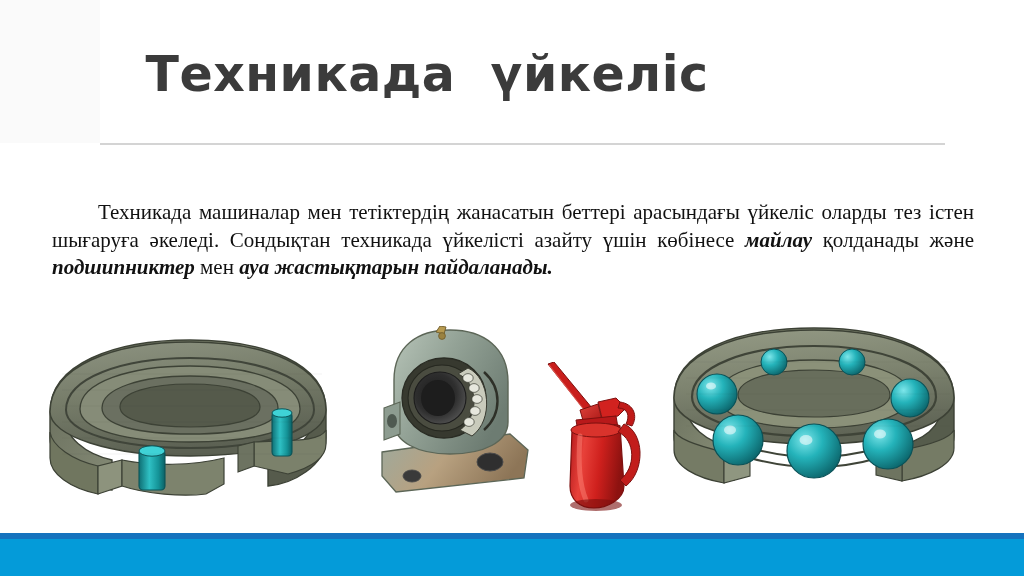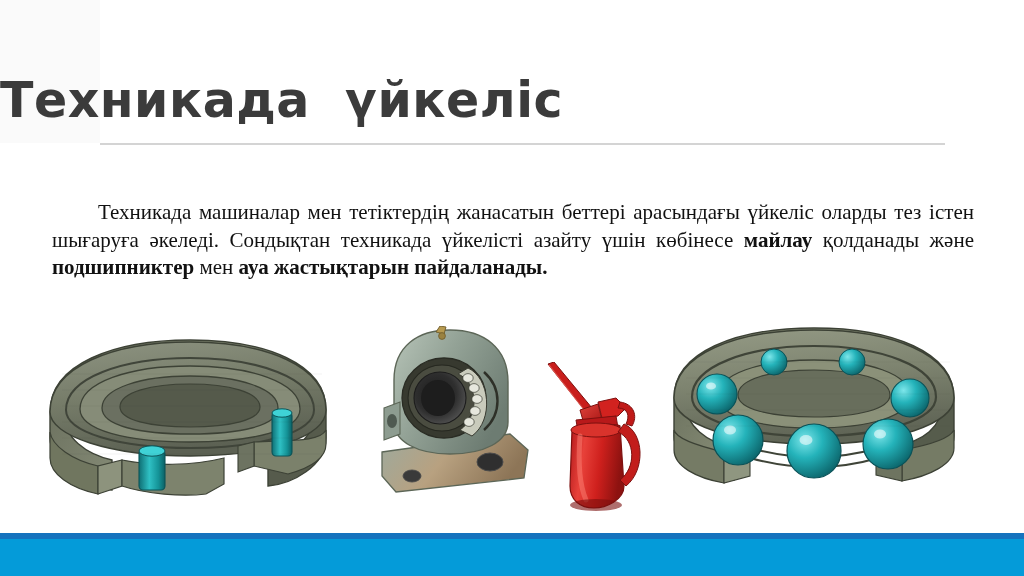--- a/index.html
+++ b/index.html
@@ -27,22 +27,23 @@
     top: 0;
     width: 100px;
     height: 143px;
     background: #fafafa;
   }
 
   
   .title-block {
     position: absolute;
     left: 0;
-    top: 72px;
+    top: 46px;
     width: 854px;
+    text-align: center;
   }
   .slide-title {
     font-family: "DejaVu Sans", "Liberation Sans", sans-serif;
     font-weight: bold;
     font-size: 49px;
     line-height: 58px;
     letter-spacing: 0.5px;
     color: #3b3b3b;
     margin: 0;
     white-space: pre;
@@ -63,20 +64,21 @@
     top: 178px;
     width: 922px;
     font-family: "Liberation Serif", "DejaVu Serif", serif;
     font-size: 21px;
     line-height: 27.5px;
     color: #111111;
     text-align: justify;
     text-indent: 46px;
   }
   .body-text .em {
+    font-style: italic;
     font-weight: bold;
   }
   .body-text .gap {
     letter-spacing: 6px;
   }
 
   
   .figures {
     position: absolute;
     left: 0;

